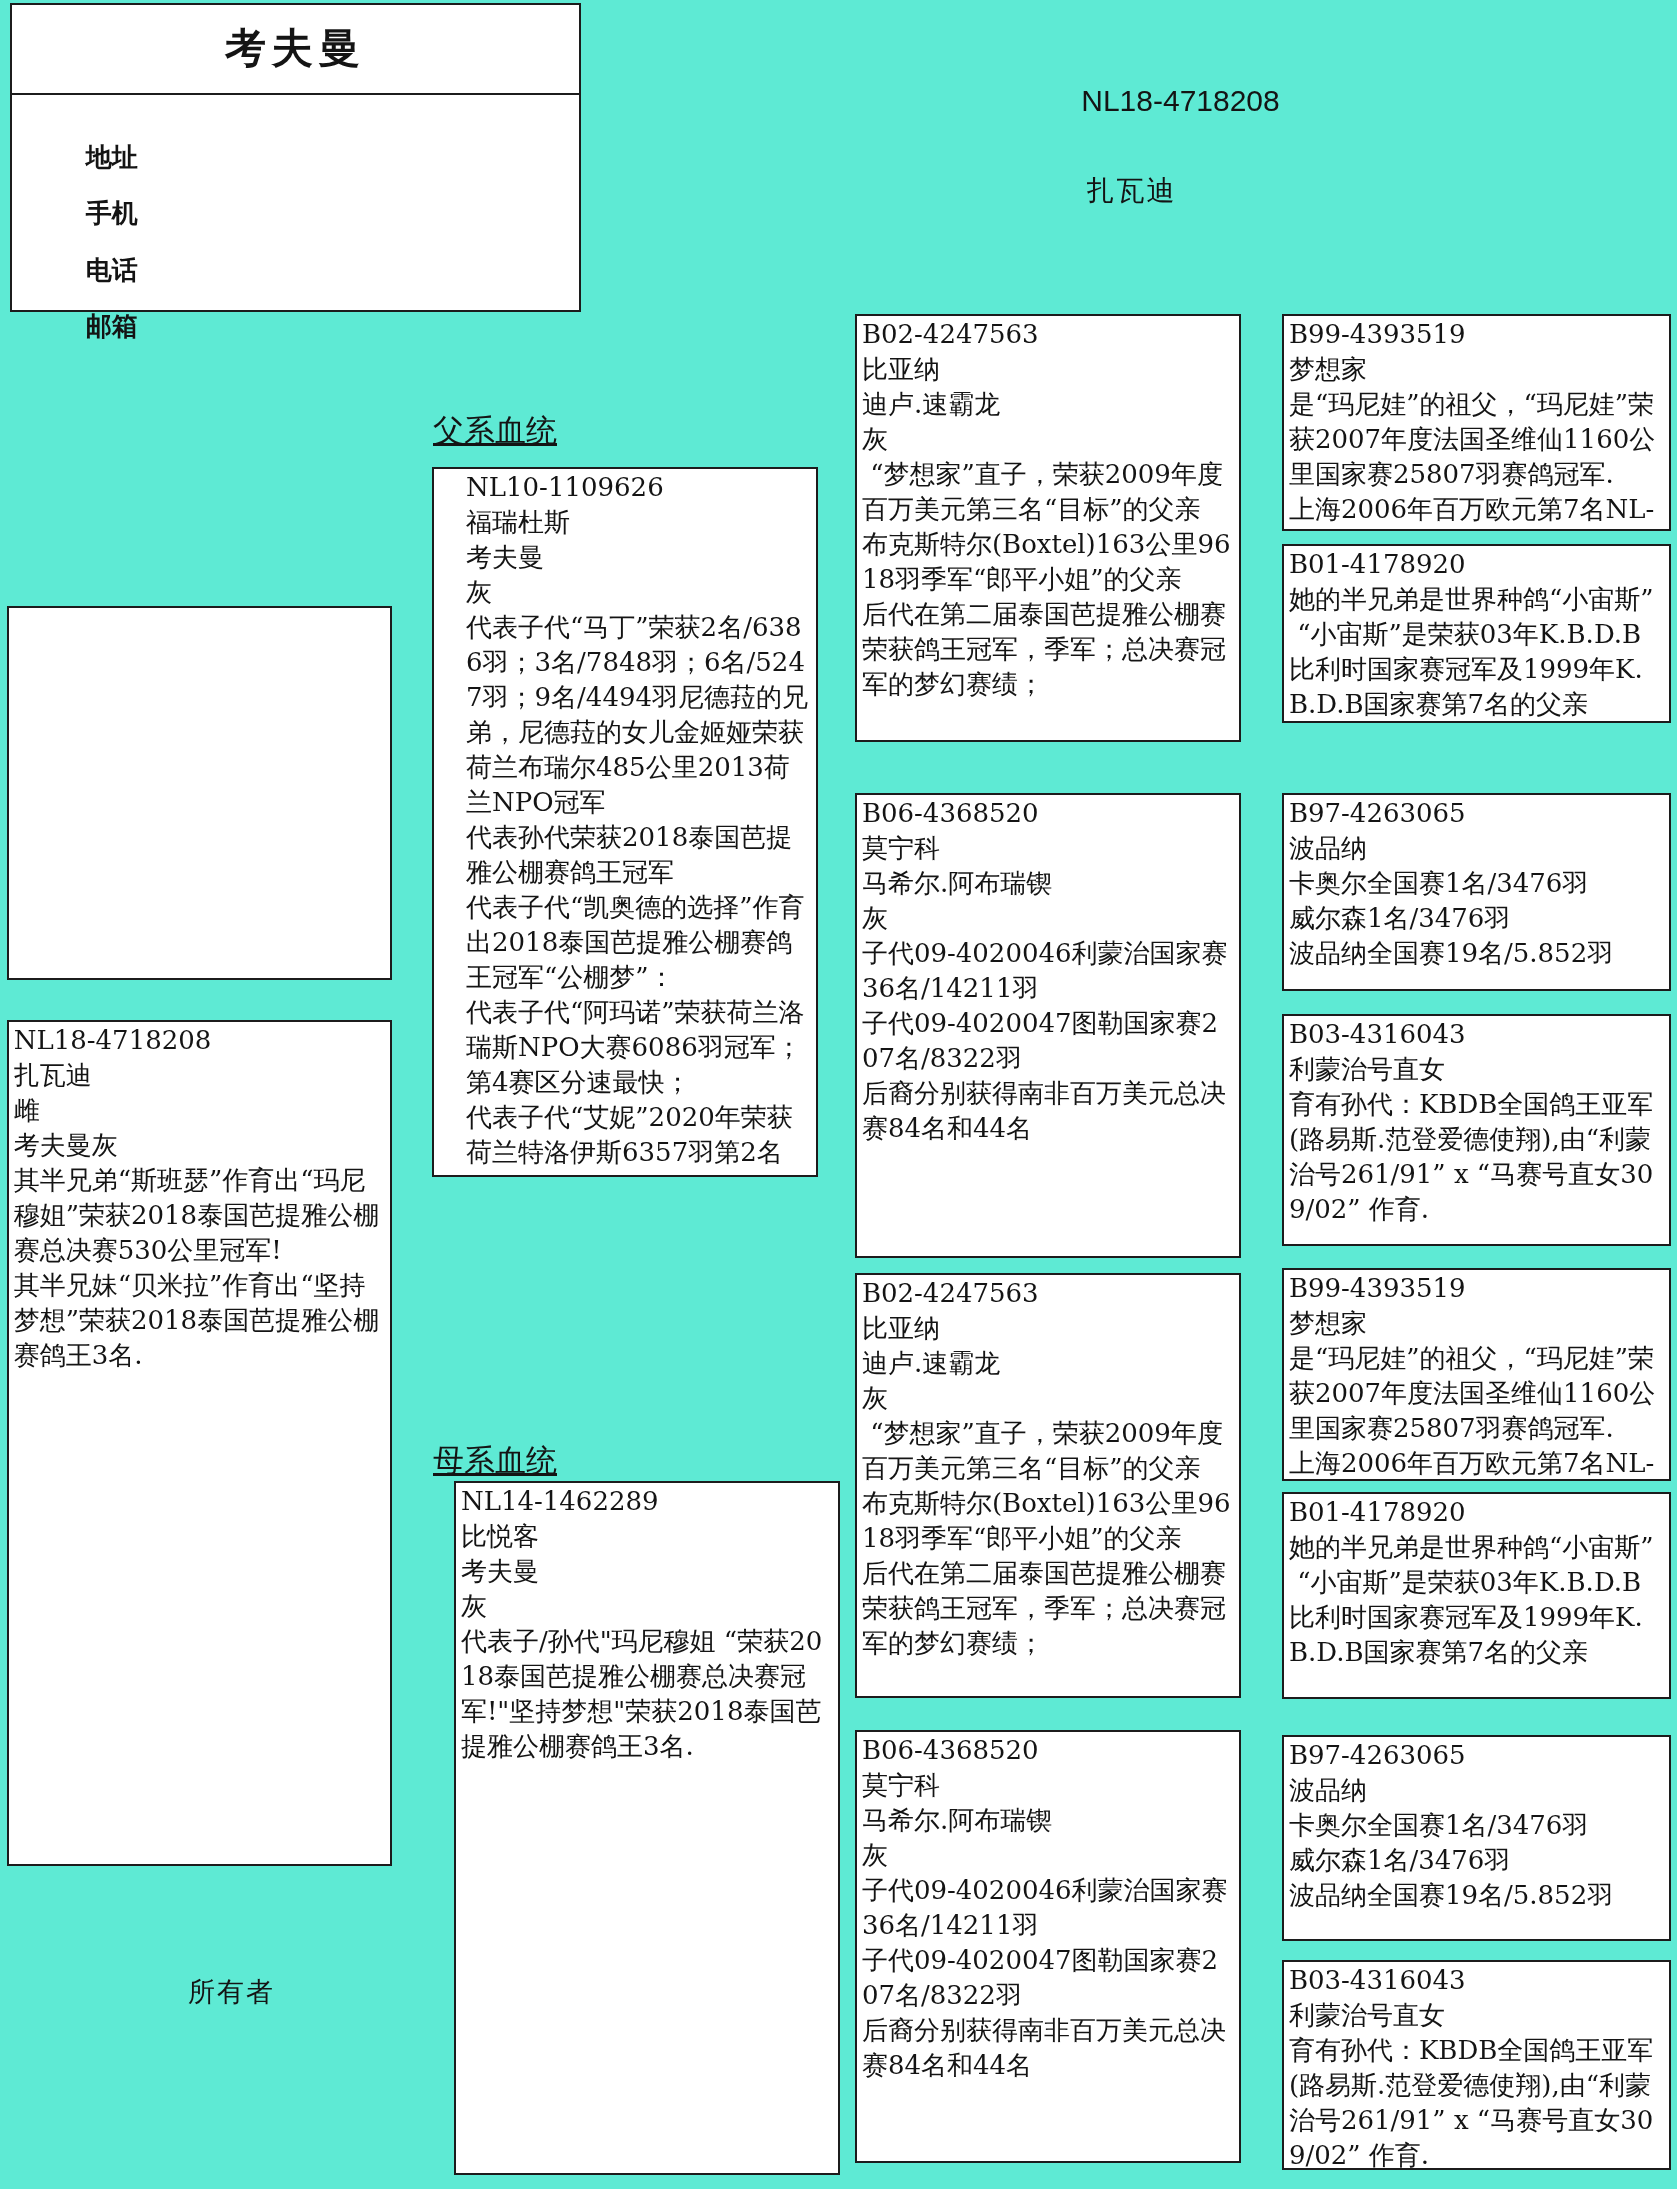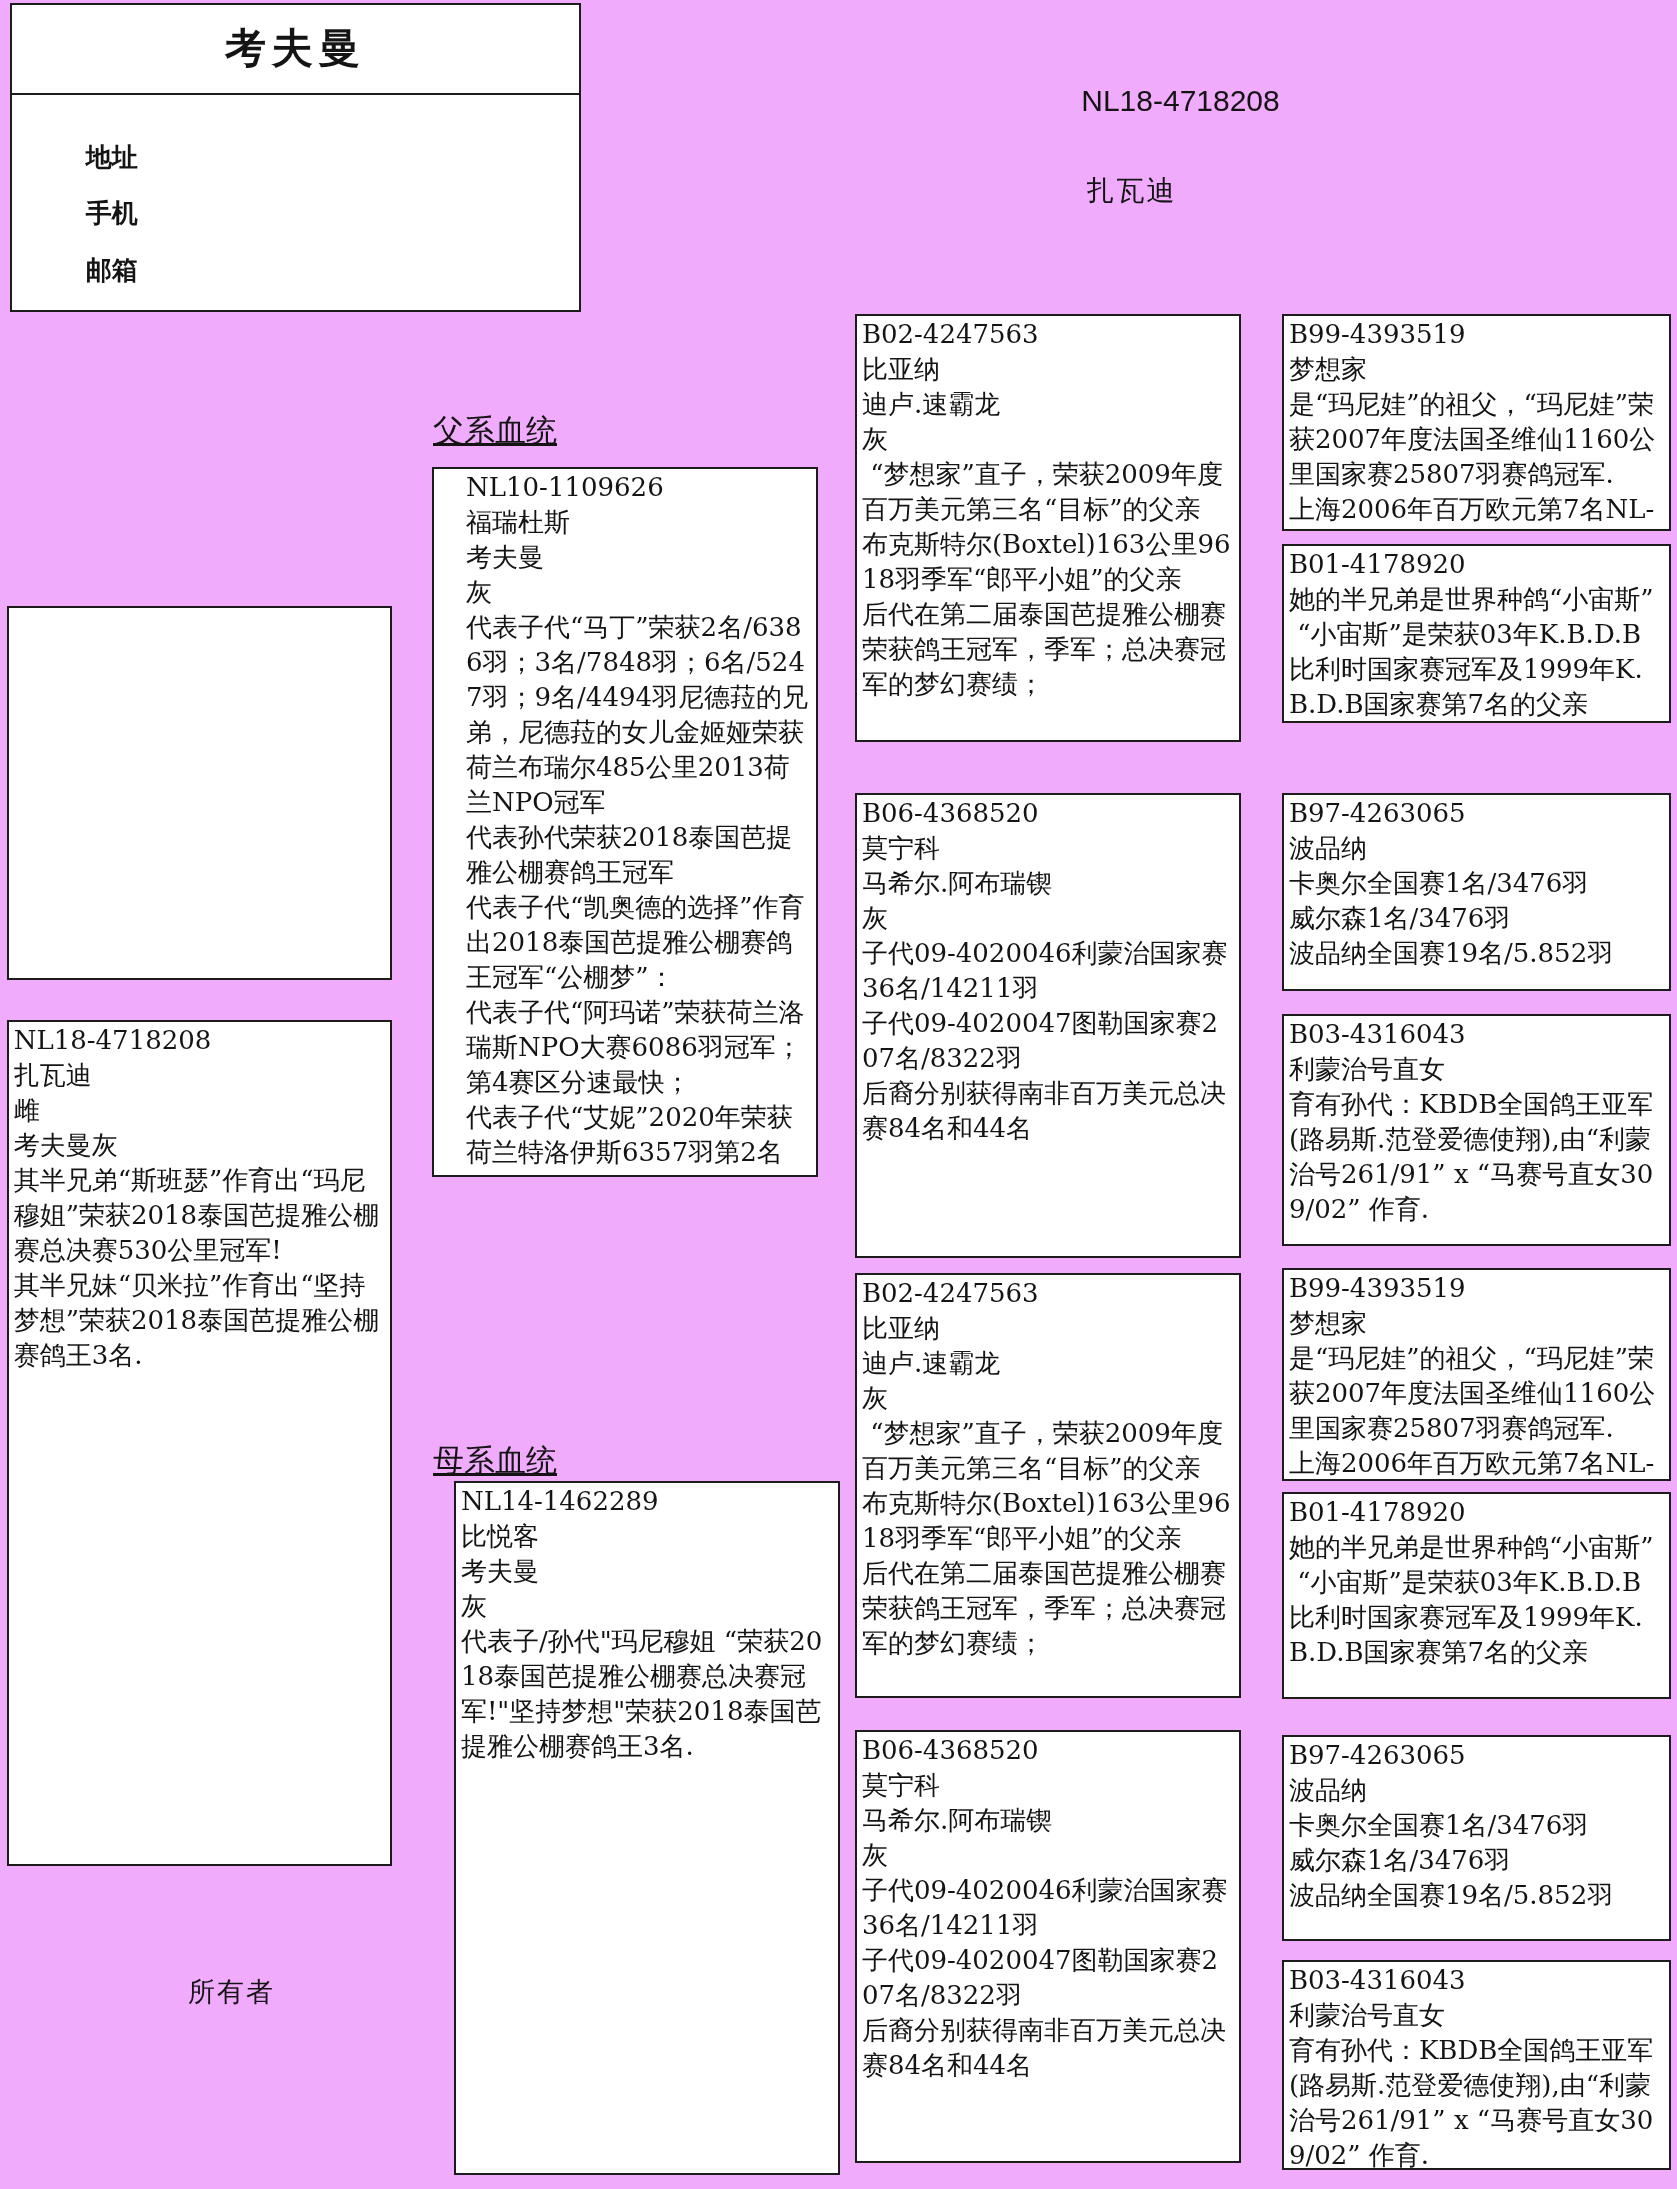--- a/index.html
+++ b/index.html
@@ -1,19 +1,19 @@
 <!DOCTYPE html>
 <html><head>
 <meta charset="utf-8">
 <style>
   html,body{margin:0;padding:0;background:#ffffff;}
   .page{
     position:relative;
     width:1677px;height:2189px;
-    background:#f0abfc;
+    background:#5eead4;
     color:#141414;
     font-family:"DejaVu Serif","Liberation Serif",serif;
     overflow:hidden;
   }
   
   .contact-box{
     position:absolute;left:9.8px;top:2.9px;width:571px;height:309px;
     border:2.9px solid #1c1c1c;background:#fff;box-sizing:border-box;
   }
   .contact-title{
@@ -55,20 +55,21 @@
 </head>
 <body>
 
 <div class="page">
 
   <div class="contact-box">
     <div class="contact-title">考夫曼</div>
     <div class="contact-fields">
       <div>地址</div>
       <div>手机</div>
+      <div>电话</div>
       <div>邮箱</div>
     </div>
   </div>
 
   <div class="main-title">NL18-4718208</div>
   <div class="main-subtitle">扎瓦迪</div>
 
   <div class="side-label" style="left:433px;top:410px;">父系血统</div>
   <div class="side-label" style="left:433px;top:1440px;">母系血统</div>
   <div class="owner-label">所有者</div>

